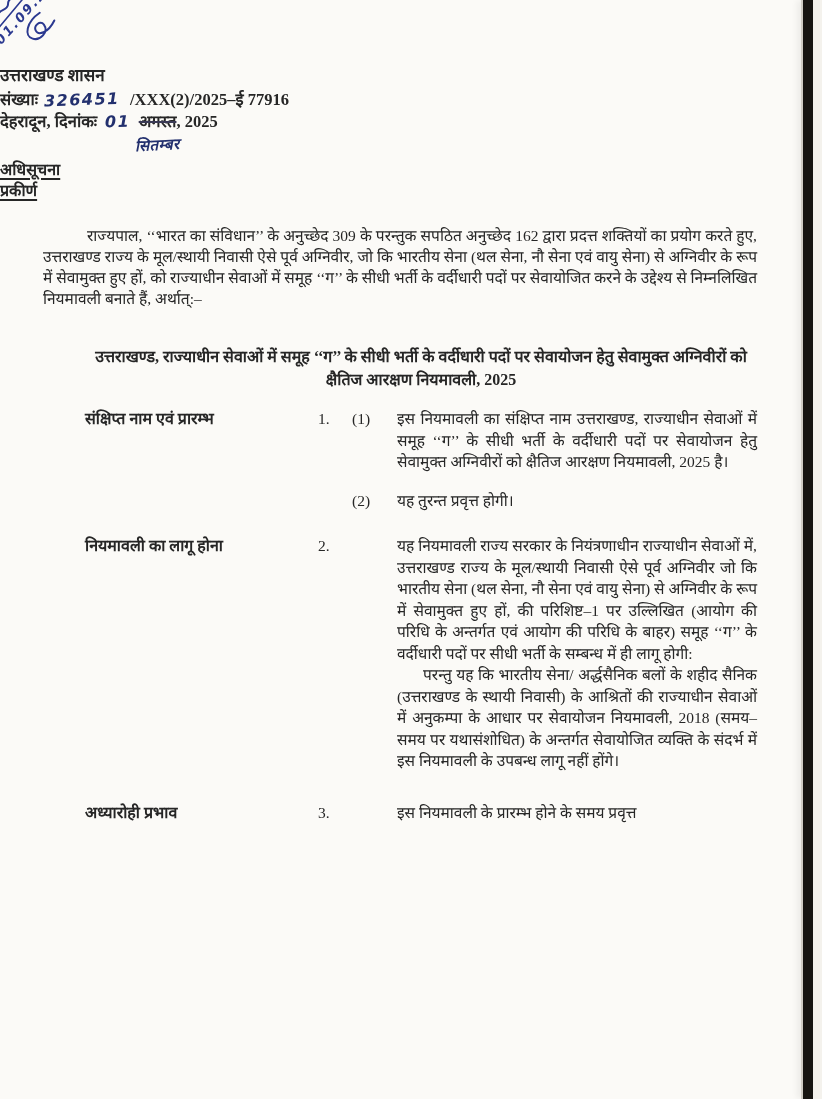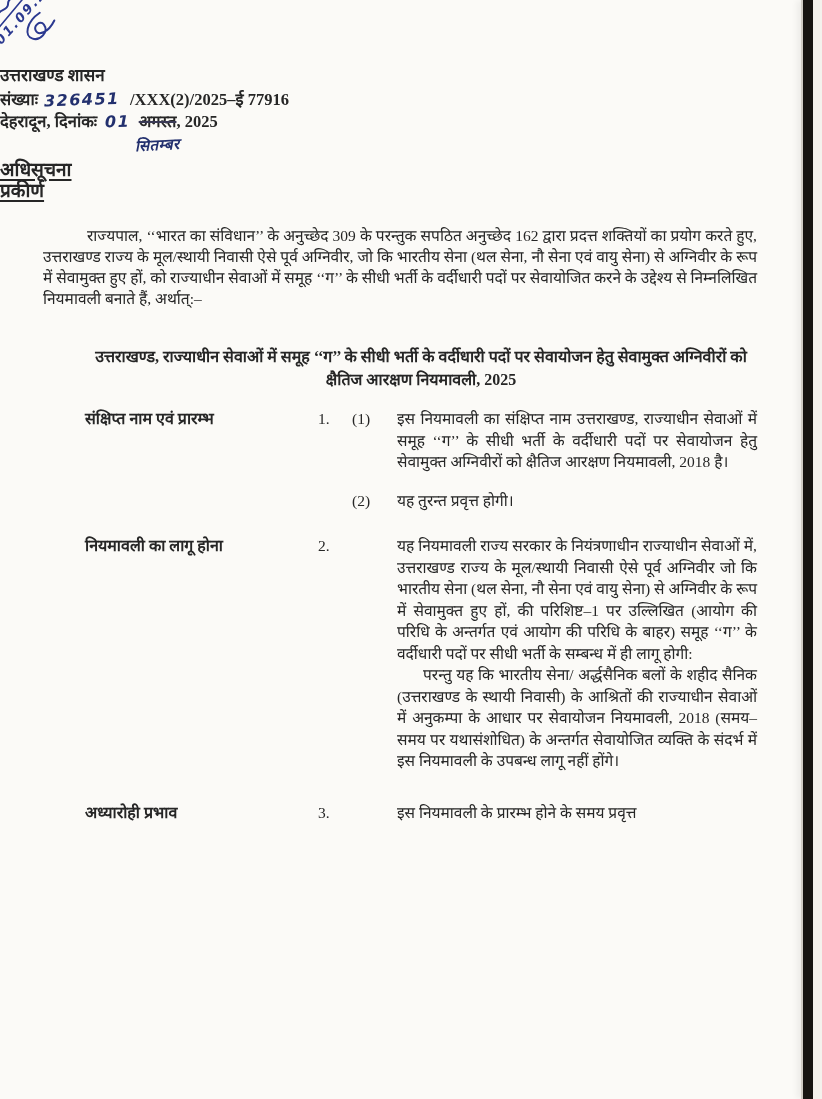--- a/index.html
+++ b/index.html
@@ -53,21 +53,21 @@
   .hw-number{display:inline-block;transform:rotate(-2deg);padding:0 6px 0 2px;}
   .hw-day{display:inline-block;transform:rotate(-1deg);padding:0 4px;}
   .month-wrap{position:relative;display:inline-block;}
   .struck{text-decoration:line-through;text-decoration-thickness:2px;text-decoration-color:#3a3a55;}
   .month-corr{
     position:absolute;top:100%;left:-4px;margin-top:1px;
     display:inline-block;transform:rotate(-3deg);
     font-size:15px;letter-spacing:0.5px;white-space:nowrap;
   }
   .underl{
-    font-weight:bold;font-size:19px;line-height:21px;
+    font-weight:bold;font-size:16px;line-height:21px;
     text-decoration:underline;text-underline-offset:3px;text-decoration-thickness:1.5px;
   }
 
   .preamble{
     margin:24px 65px 0 43px;
     text-align:justify;
     text-indent:44px;
     font-size:15.5px;line-height:21px;
   }
 
@@ -136,21 +136,21 @@
   <p class="preamble">राज्यपाल, ‘‘भारत का संविधान’’ के अनुच्छेद 309 के परन्तुक सपठित अनुच्छेद 162 द्वारा प्रदत्त शक्तियों का प्रयोग करते हुए, उत्तराखण्ड राज्य के मूल/स्थायी निवासी ऐसे पूर्व अग्निवीर, जो कि भारतीय सेना (थल सेना, नौ सेना एवं वायु सेना) से अग्निवीर के रूप में सेवामुक्त हुए हों, को राज्याधीन सेवाओं में समूह ‘‘ग’’ के सीधी भर्ती के वर्दीधारी पदों पर सेवायोजित करने के उद्देश्य से निम्नलिखित नियमावली बनाते हैं, अर्थात्:–</p>
 
   <div class="doc-title">उत्तराखण्ड, राज्याधीन सेवाओं में समूह ‘‘ग’’ के सीधी भर्ती के वर्दीधारी पदों पर सेवायोजन हेतु सेवामुक्त अग्निवीरों को क्षैतिज आरक्षण नियमावली, 2025</div>
 
   <div class="rules">
 
     <div class="rule-grid">
       <div class="rule-label">संक्षिप्त नाम एवं प्रारम्भ</div>
       <div class="rule-number">1.</div>
       <div class="clause-num">(1)</div>
-      <div class="clause-text">इस नियमावली का संक्षिप्त नाम उत्तराखण्ड, राज्याधीन सेवाओं में समूह ‘‘ग’’ के सीधी भर्ती के वर्दीधारी पदों पर सेवायोजन हेतु सेवामुक्त अग्निवीरों को क्षैतिज आरक्षण नियमावली, 2018 है।</div>
+      <div class="clause-text">इस नियमावली का संक्षिप्त नाम उत्तराखण्ड, राज्याधीन सेवाओं में समूह ‘‘ग’’ के सीधी भर्ती के वर्दीधारी पदों पर सेवायोजन हेतु सेवामुक्त अग्निवीरों को क्षैतिज आरक्षण नियमावली, 2025 है।</div>
     </div>
 
     <div class="rule-grid gap-sm">
       <div></div>
         <div></div>
       <div class="clause-num">(2)</div>
       <div class="clause-text">यह तुरन्त प्रवृत्त होगी।</div>
     </div>
 
     <div class="rule-grid gap-md">

